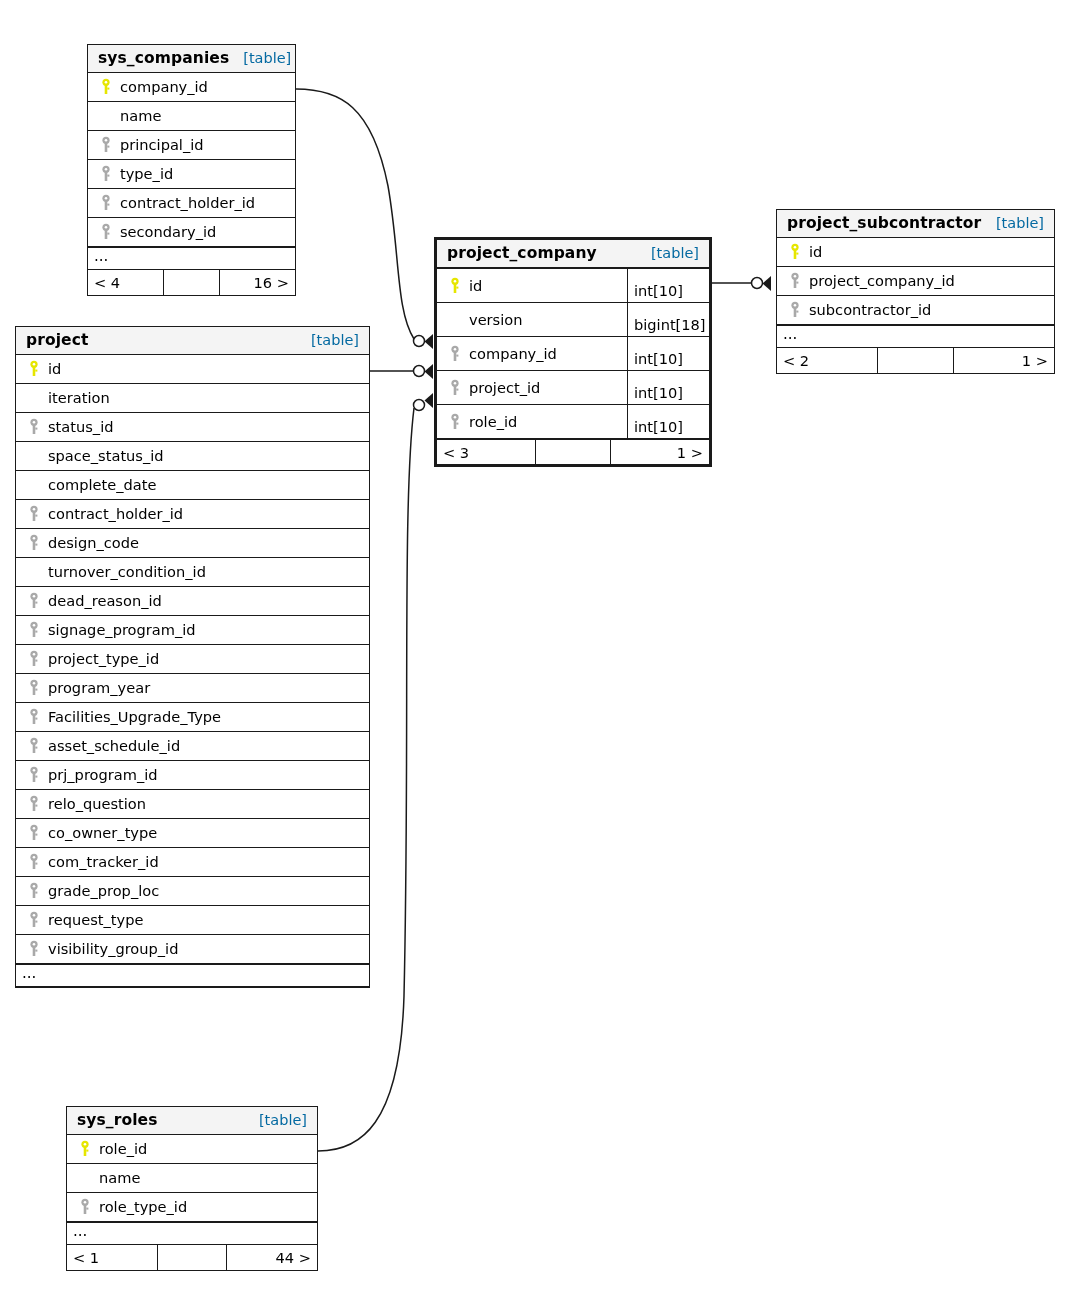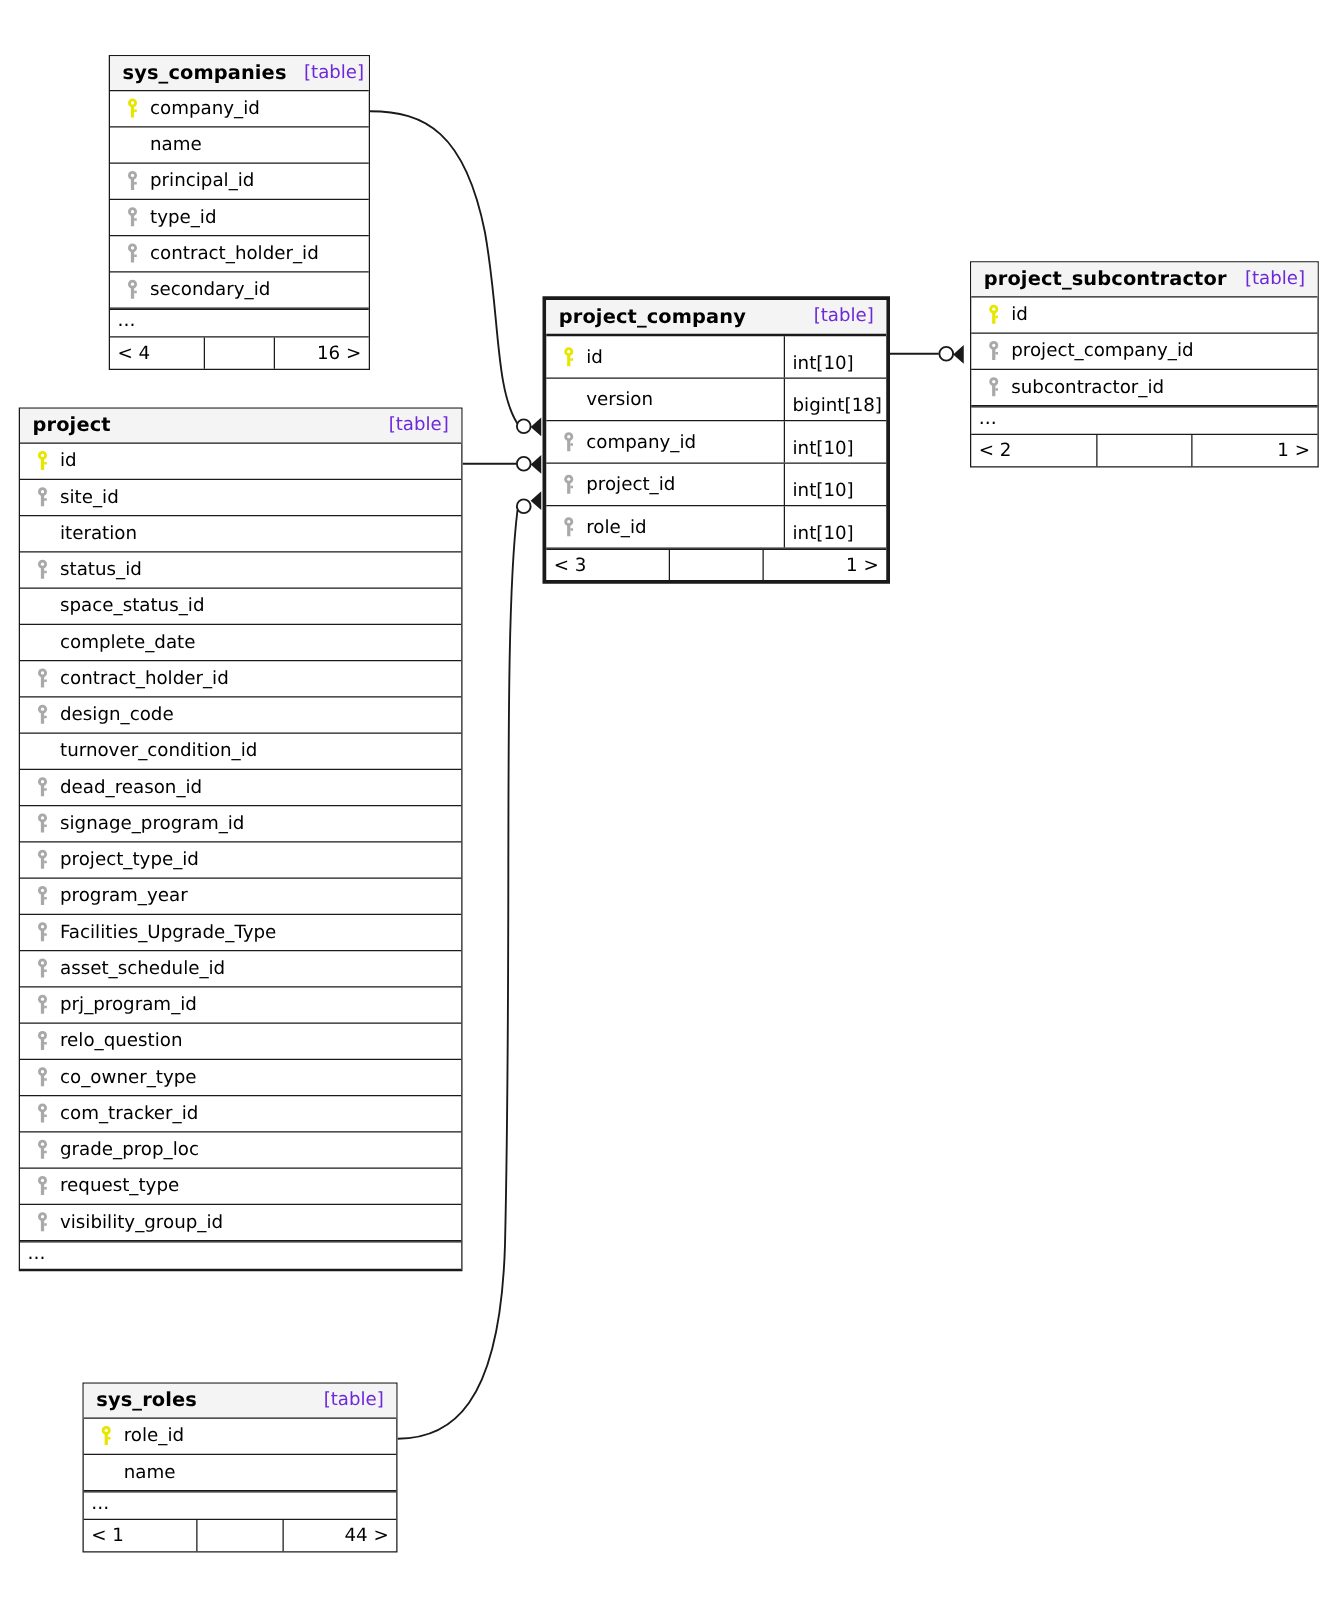--- a/index.html
+++ b/index.html
@@ -50,21 +50,21 @@
     box-sizing: border-box;
   }
   .focal .tb-header { border-bottom-width: 2.4px; }
   .tb-name {
     font-weight: bold;
     font-size: 15.5px;
     letter-spacing: 0.1px;
   }
   .tb-tag {
     font-size: 14.5px;
-    color: #6d28d9;
+    color: #0369a1;
     padding-left: 14px;
   }
   .tb-row {
     display: flex;
     align-items: center;
     border-bottom: 1.5px solid #1a1a1a;
     box-sizing: border-box;
     min-height: 29px;
   }
   .tb-row:last-child { border-bottom: none; }
@@ -411,33 +411,20 @@
             <circle cx="6" cy="4.3" r="3.6" fill="#e6e600"></circle>
             <circle cx="6" cy="4.3" r="1.3" fill="#ffffff"></circle>
             <rect x="4.7" y="6.6" width="2.6" height="9.4" fill="#e6e600"></rect>
             <rect x="7.3" y="9.6" width="2.1" height="2" fill="#e6e600"></rect>
           </svg>
         </span>
         <span class="colname-text">id</span>
       </div>
     </div>
 
-    <div class="tb-row">
-      <div class="col-name">
-        <span class="keyslot">
-          <svg class="key-icon" width="12" height="17" viewBox="0 0 12 17">
-            <circle cx="6" cy="4.3" r="3.6" fill="#a9a9a9"></circle>
-              <circle cx="6" cy="4.3" r="1.3" fill="#ffffff"></circle>
-            <rect x="4.7" y="6.6" width="2.6" height="9.4" fill="#a9a9a9"></rect>
-              <rect x="7.3" y="9.6" width="2.1" height="2" fill="#a9a9a9"></rect>
-          </svg>
-        </span>
-        <span class="colname-text">site_id</span>
-      </div>
-    </div>
 
     <div class="tb-row">
       <div class="col-name">
         <span class="keyslot"></span>
         <span class="colname-text">iteration</span>
       </div>
     </div>
 
     <div class="tb-row">
       <div class="col-name">
@@ -709,20 +696,33 @@
       </div>
     </div>
 
     <div class="tb-row">
       <div class="col-name">
         <span class="keyslot"></span>
         <span class="colname-text">name</span>
       </div>
     </div>
 
+    <div class="tb-row">
+      <div class="col-name">
+        <span class="keyslot">
+          <svg class="key-icon" width="12" height="17" viewBox="0 0 12 17">
+            <circle cx="6" cy="4.3" r="3.6" fill="#a9a9a9"></circle>
+              <circle cx="6" cy="4.3" r="1.3" fill="#ffffff"></circle>
+            <rect x="4.7" y="6.6" width="2.6" height="9.4" fill="#a9a9a9"></rect>
+              <rect x="7.3" y="9.6" width="2.1" height="2" fill="#a9a9a9"></rect>
+          </svg>
+        </span>
+        <span class="colname-text">role_type_id</span>
+      </div>
+    </div>
 
     <div class="ellipsis-row">...</div>
 
     <div class="footer-row">
       <div class="footer-cell left">&lt; 1</div>
       <div class="footer-cell mid"></div>
       <div class="footer-cell right">44 &gt;</div>
     </div>
   </div>
 

